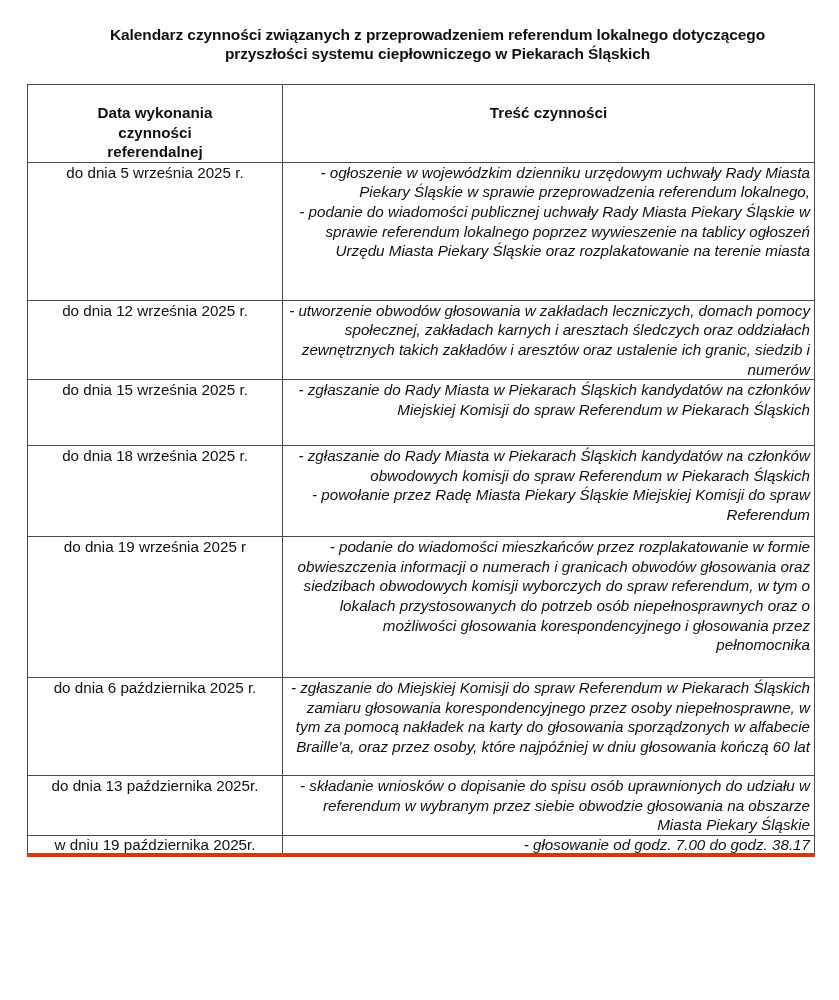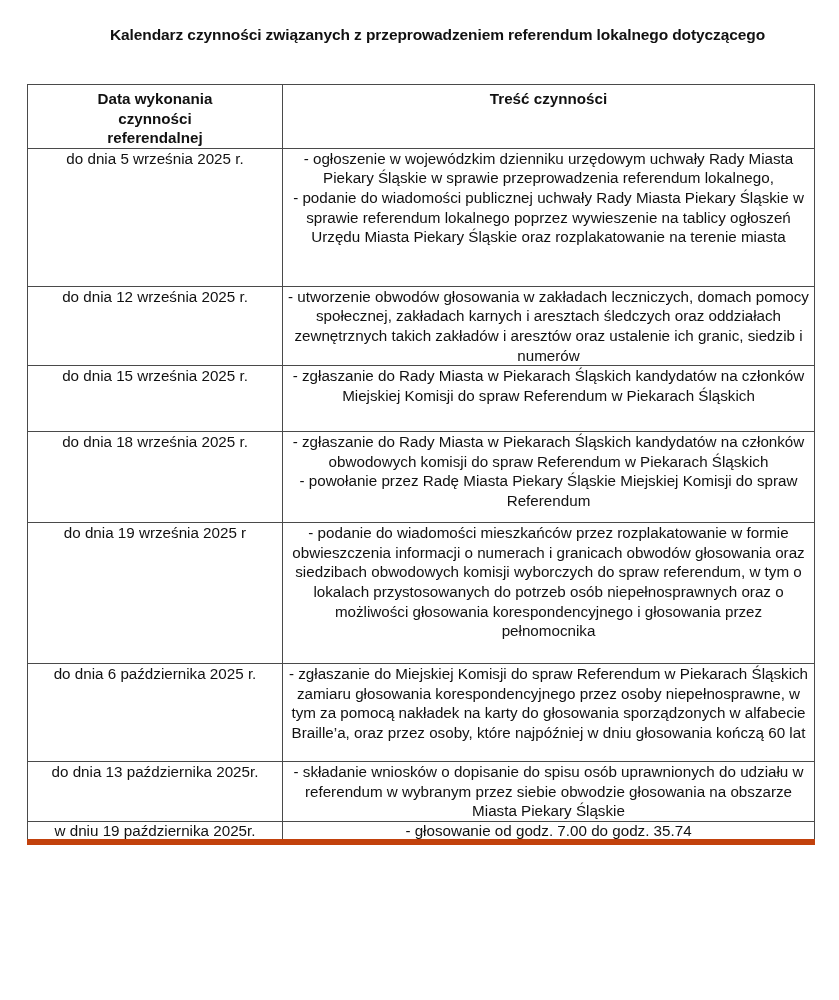--- a/index.html
+++ b/index.html
@@ -38,54 +38,56 @@
       line-height: 19.6px;
     }
     table.cal td, table.cal th {
       border: 1px solid #4a4a4a;
       vertical-align: top;
       padding: 0 4px 0 4px;
     }
     table.cal th {
       font-weight: bold;
       text-align: center;
-      padding-top: 4px;
+      padding-top: 18px;
     }
     col.c-date { width: 255px; }
     col.c-desc { width: 532px; }
     td.date {
       text-align: center;
       white-space: nowrap;
       padding-top: 1px;
     }
     td.desc {
-      text-align: center;
+      text-align: right;
       padding-left: 6px;
       padding-top: 1px;
+      font-style: italic;
     }
     td.desc div { white-space: normal; }
     tr.h-hdr { height: 61px; }
     tr.h-r1 { height: 138px; }
     tr.h-r2 { height: 79px; }
     tr.h-r3 { height: 66px; }
     tr.h-r4 { height: 91px; }
     tr.h-r5 { height: 141px; }
     tr.h-r6 { height: 40px; }
     tr.h-r7 { height: 98px; }
     tr.h-r8 { height: 65px; }
     tr.h-r9 { height: 59px; }
     tr.h-r10 { height: 40px; }
     tr.h-r11 { height: 18px; }
-    tr.h-r11 td { border-bottom: 6px solid #c2410c; line-height: 17px; }
+    tr.h-r11 td { border-bottom: 4px solid #c2410c; line-height: 17px; }
   </style>
 </head>
 <body>
 
 <div class="title">
   <div>Kalendarz czynności związanych z przeprowadzeniem referendum lokalnego dotyczącego</div>
+  <div>przyszłości systemu ciepłowniczego w Piekarach Śląskich</div>
 </div>
 
 <table class="cal">
   <colgroup>
     <col class="c-date">
     <col class="c-desc">
   </colgroup>
   <thead>
     <tr class="h-hdr">
       <th style="padding-left:60px;padding-right:60px;">Data wykonania czynności referendalnej</th>
@@ -149,17 +151,17 @@
       </td>
       <td class="desc">
         <div>- składanie wniosków o dopisanie do spisu osób uprawnionych do udziału w referendum w wybranym przez siebie obwodzie głosowania na obszarze Miasta Piekary Śląskie</div>
       </td>
     </tr>
     <tr class="h-r11">
       <td class="date">
         <div>w dniu 19 października 2025r.</div>
       </td>
       <td class="desc">
-        <div>- głosowanie od godz. 7.00 do godz. 35.74</div>
+        <div>- głosowanie od godz. 7.00 do godz. 38.17</div>
       </td>
     </tr>
   </tbody>
 </table>
 
 </body></html>

